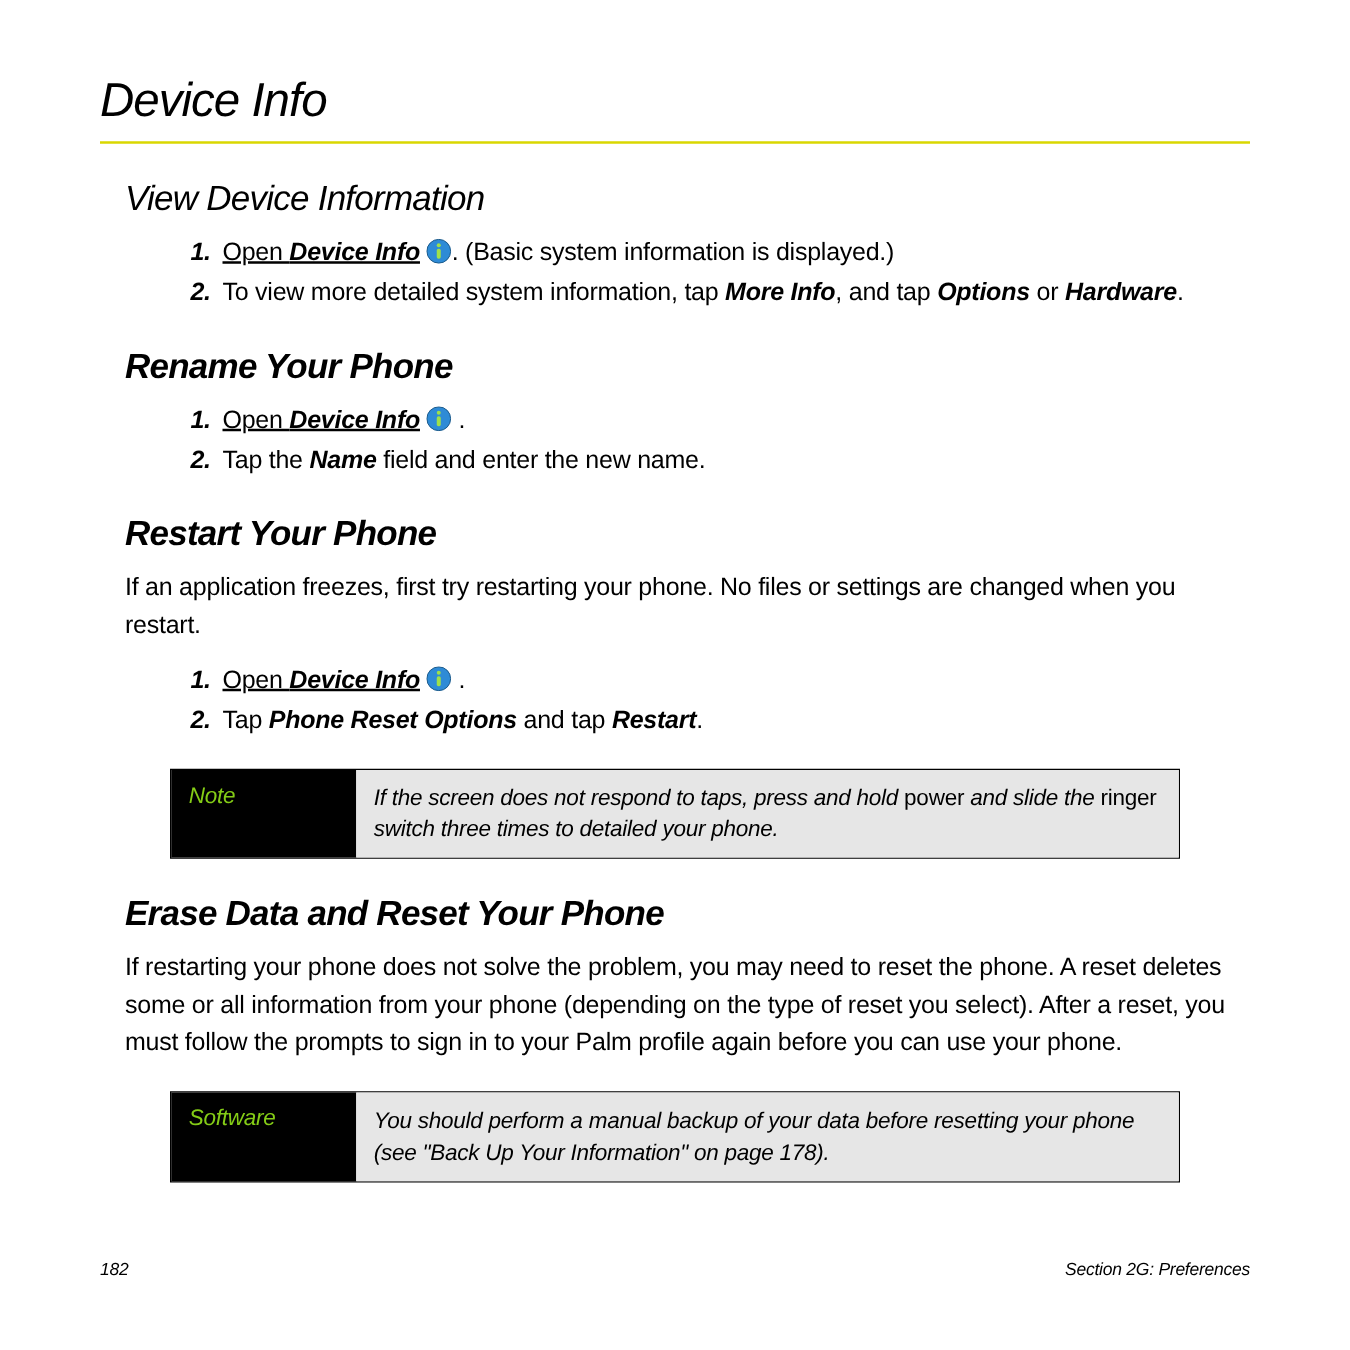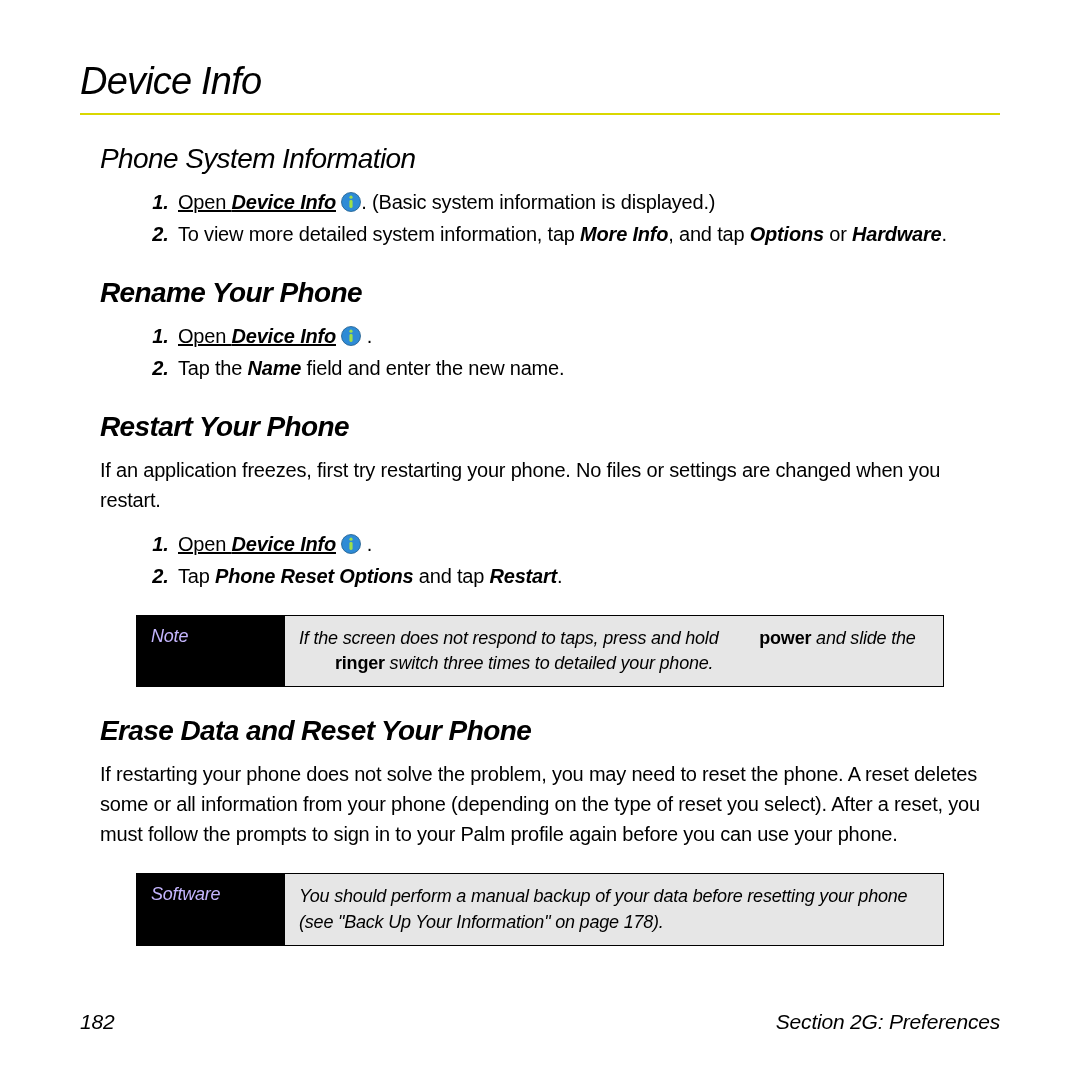--- a/index.html
+++ b/index.html
@@ -68,58 +68,58 @@
     width: 20px; height: 20px;
     vertical-align: -3px;
   }
   .callout {
     display: flex;
     margin: 24px 56px 24px 56px;
     border: 1px solid #000;
   }
   .callout .label {
     background: #000;
-    color: #c4b5fd;
+    color: #84cc16;
     font-style: italic;
     font-weight: 500;
     font-size: 18px;
     padding: 10px 18px 10px 14px;
     width: 148px;
     box-sizing: border-box;
     flex-shrink: 0;
   }
   .callout .content {
     background: #e6e6e6;
     font-style: italic;
     font-size: 18px;
     line-height: 1.4;
     padding: 10px 14px;
     flex-grow: 1;
   }
-  .callout .content .nb { font-style: normal; font-weight: 700; margin-left: 36px; }
+  .callout .content .nb { font-style: normal; font-weight: 400; }
   .footer {
     position: absolute;
-    bottom: 46px;
+    bottom: 57px;
     left: 80px;
     right: 80px;
     display: flex;
     justify-content: space-between;
     font-style: italic;
-    font-size: 21px;
+    font-size: 14px;
   }
 </style>
 </head>
 <body>
 
 <div class="page">
 
   <h1 class="h1">Device Info</h1>
   <hr class="rule">
 
-  <h2 class="h2">Phone System Information</h2>
+  <h2 class="h2">View Device Information</h2>
   <ol class="steps">
     <li>
       <span class="open-link"><span>Open </span><span class="bi">Device Info</span></span>
       <span class="info-icon">
         <svg viewBox="0 0 20 20">
             <circle cx="10" cy="10" r="9.5" fill="#2e8bd6" stroke="#1c5a8a" stroke-width="0.8"></circle>
             <circle cx="10" cy="5.2" r="1.6" fill="#9fe04a"></circle>
             <rect x="8.4" y="8" width="3.2" height="8" rx="1.4" fill="#9fe04a"></rect>
           </svg>
       </span><span>. (Basic system information is displayed.)</span>

